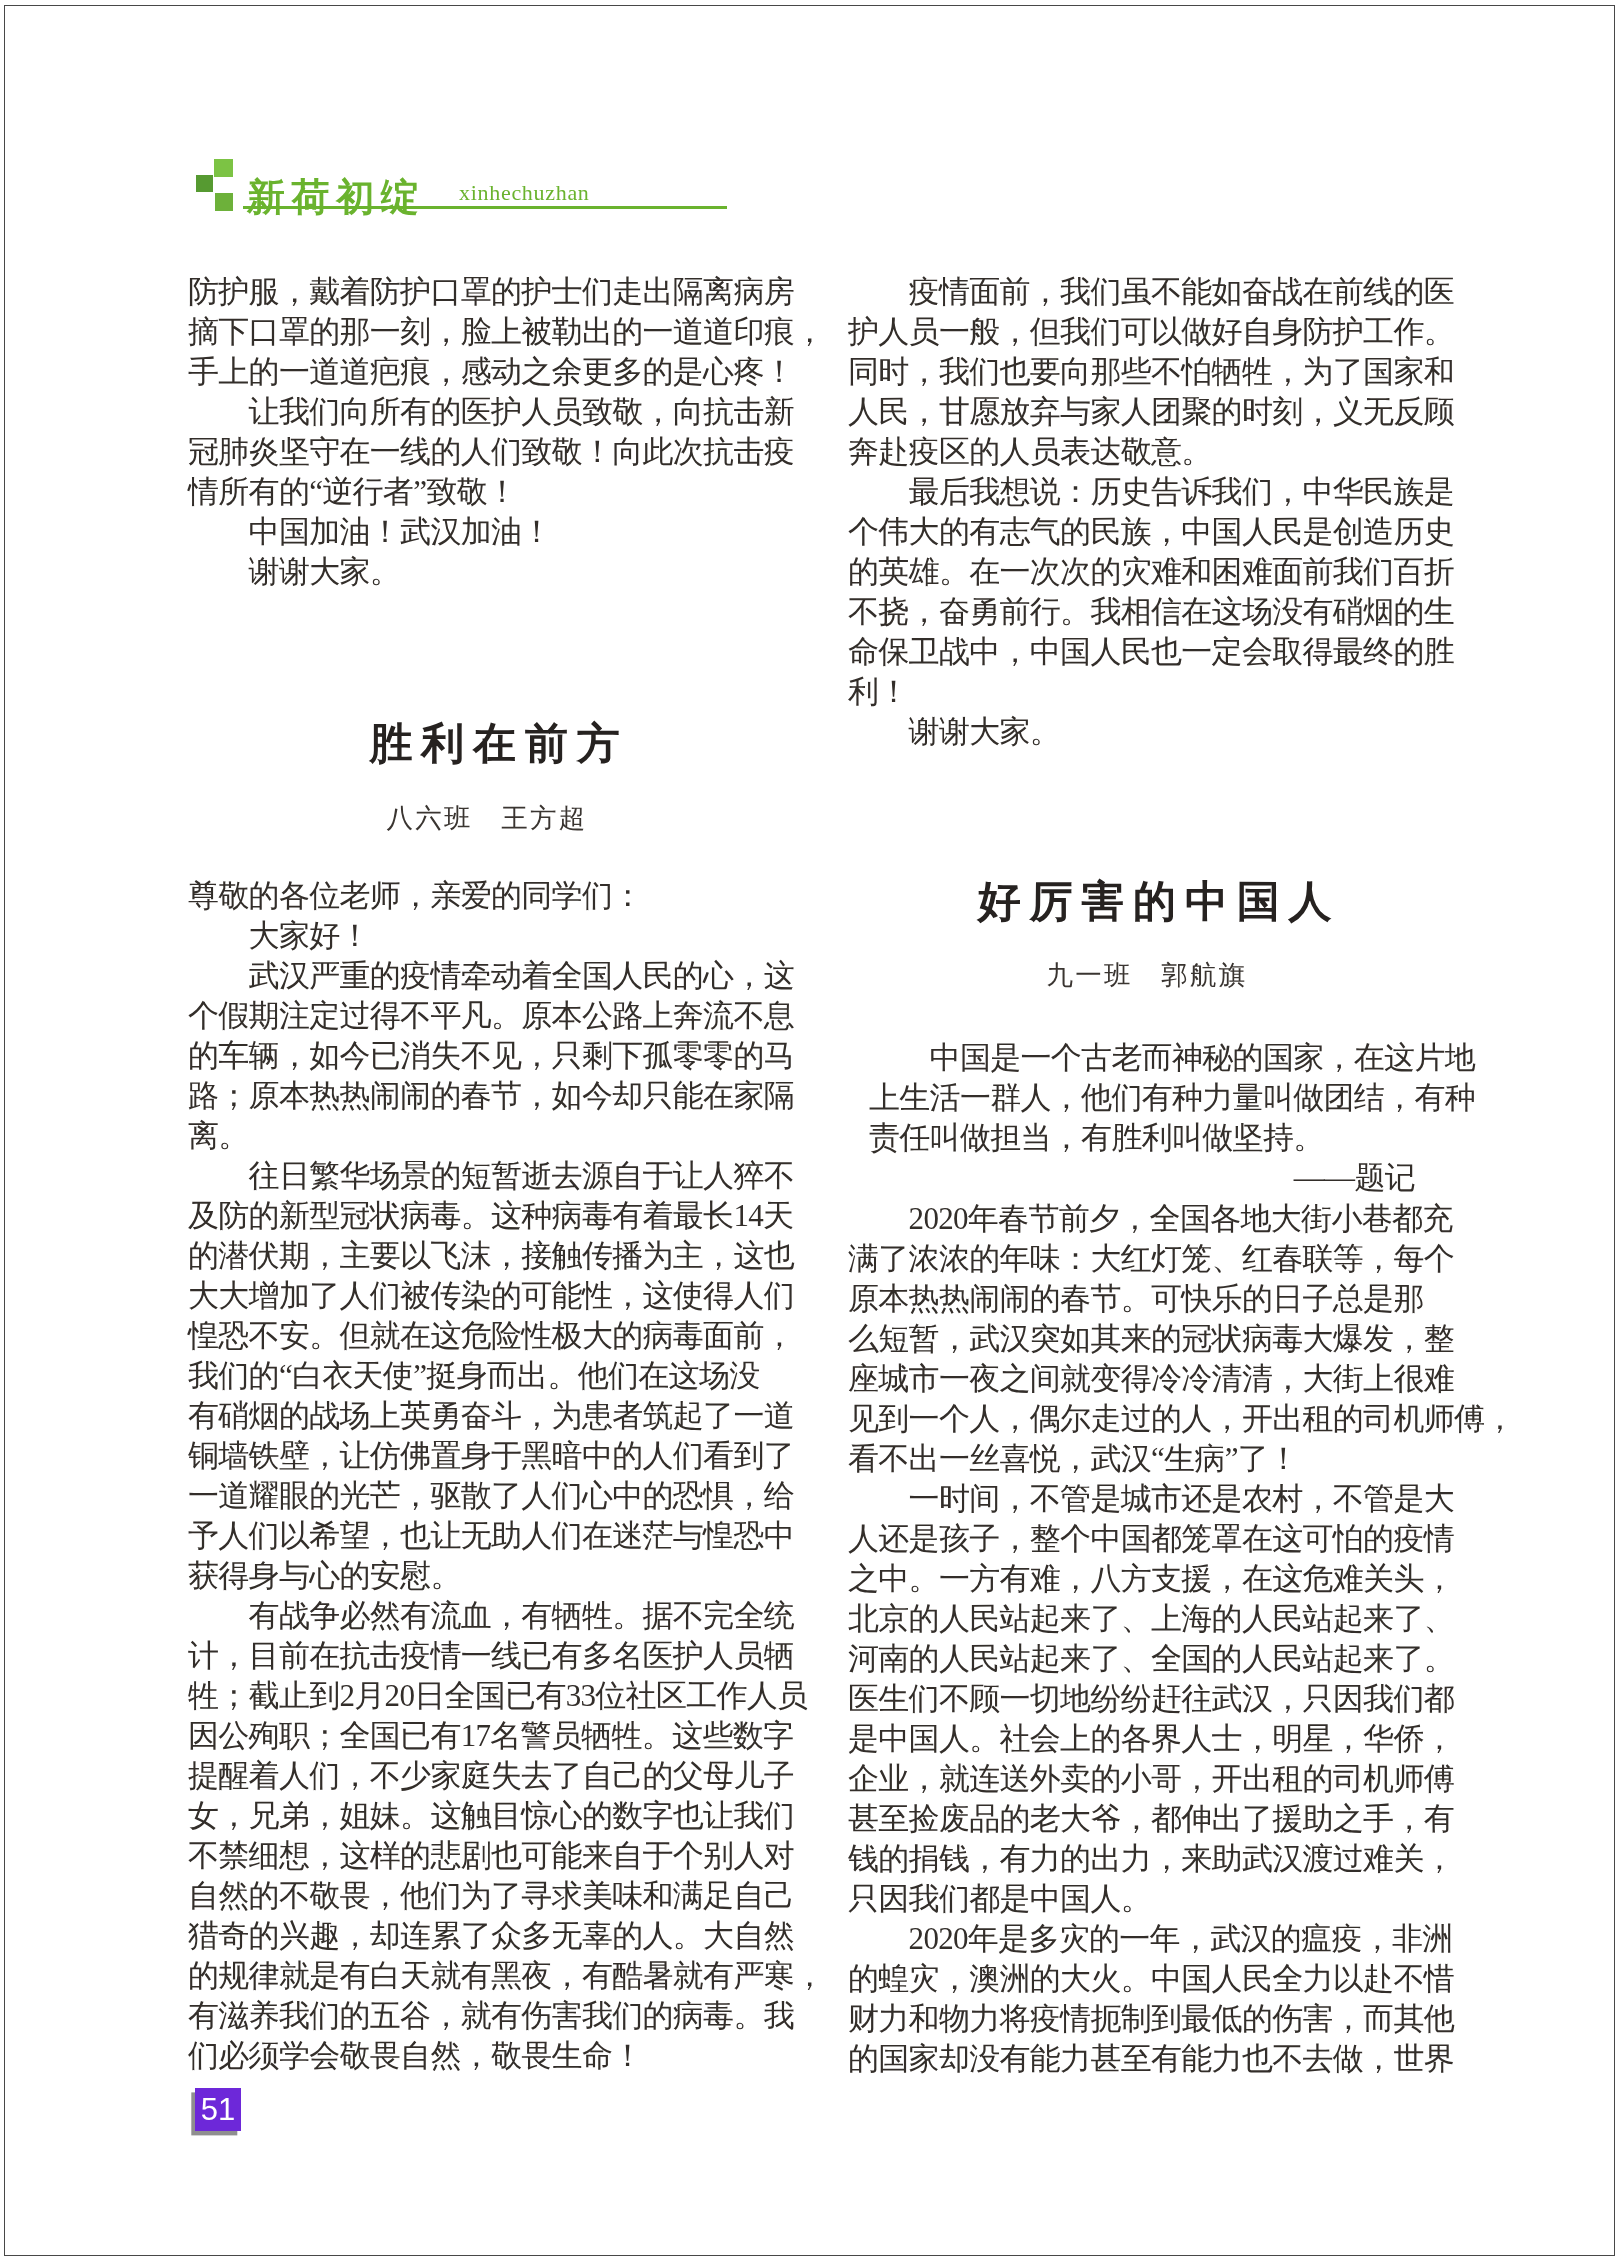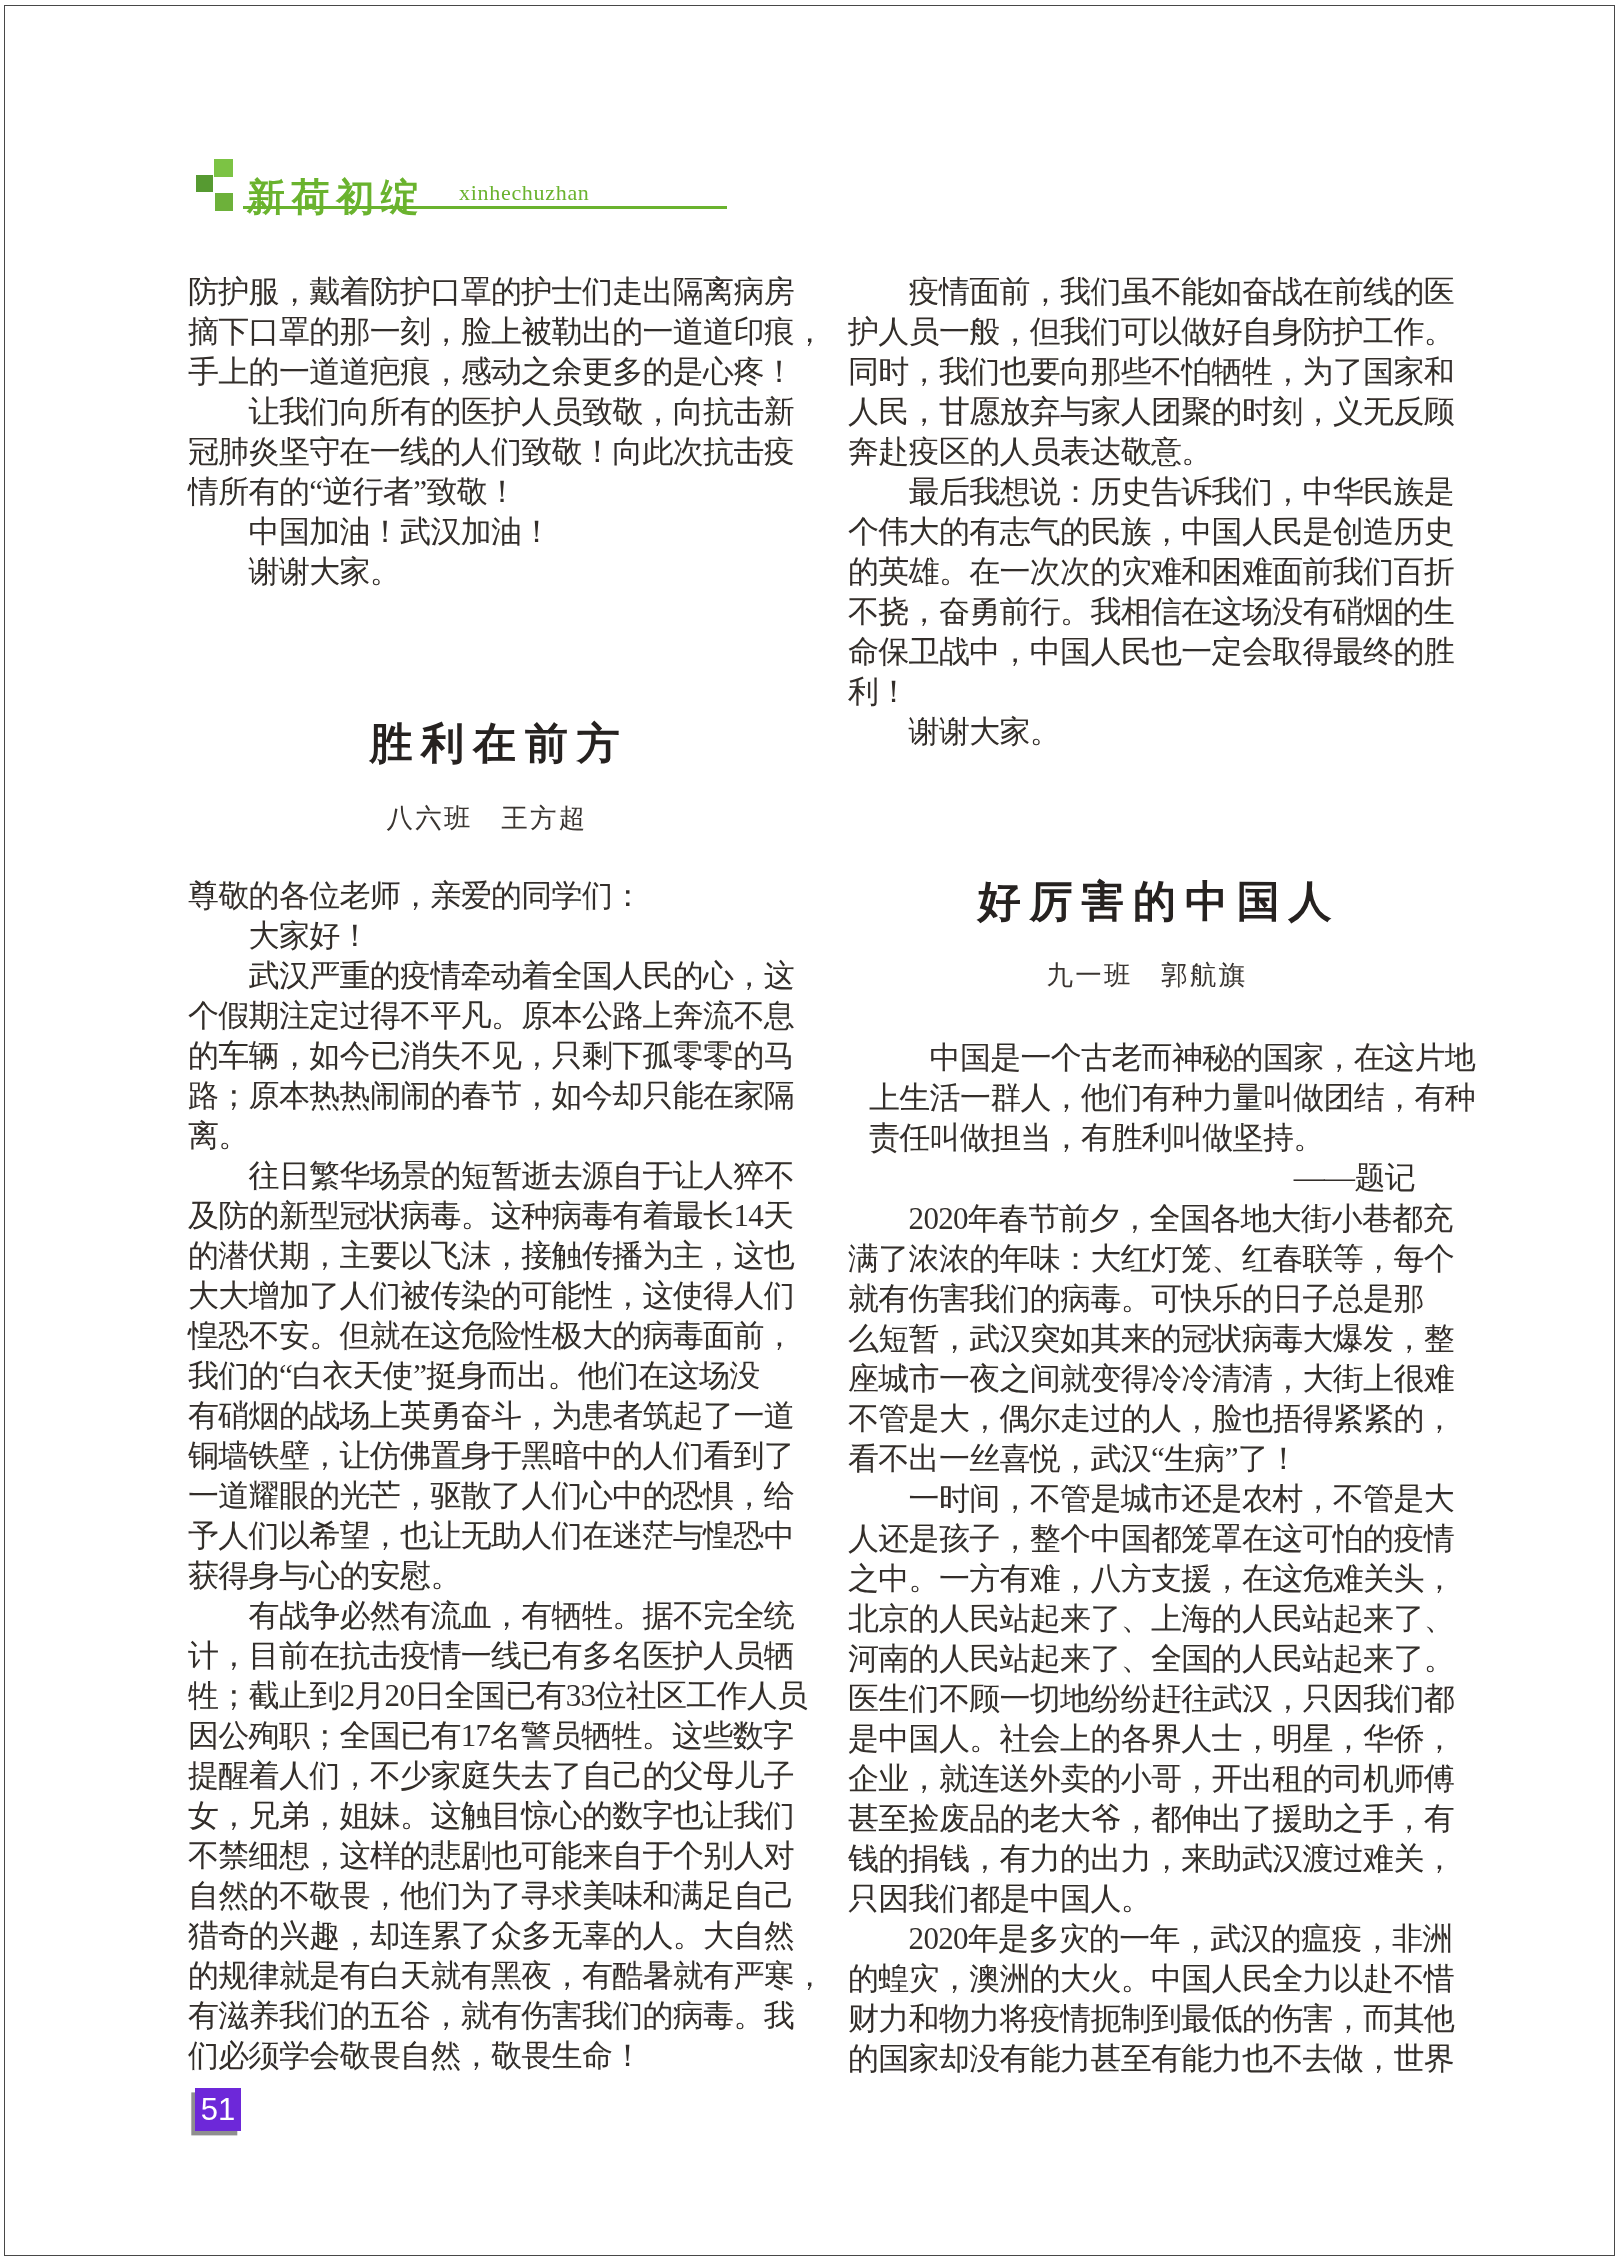--- a/index.html
+++ b/index.html
@@ -165,24 +165,24 @@
   <div class="block col-right epigraph lines">
       <div class="line">　　中国是一个古老而神秘的国家，在这片地</div>
       <div class="line">上生活一群人，他们有种力量叫做团结，有种</div>
       <div class="line">责任叫做担当，有胜利叫做坚持。</div>
     </div>
   <div class="block col-right teji">——题记</div>
 
   <div class="block col-right body2 lines">
       <div class="line">　　2020年春节前夕，全国各地大街小巷都充</div>
       <div class="line">满了浓浓的年味：大红灯笼、红春联等，每个</div>
-      <div class="line">就有伤害我们的病毒。可快乐的日子总是那</div>
+      <div class="line">原本热热闹闹的春节。可快乐的日子总是那</div>
       <div class="line">么短暂，武汉突如其来的冠状病毒大爆发，整</div>
       <div class="line">座城市一夜之间就变得冷冷清清，大街上很难</div>
-      <div class="line">不管是大，偶尔走过的人，脸也捂得紧紧的，</div>
+      <div class="line">见到一个人，偶尔走过的人，开出租的司机师傅，</div>
       <div class="line">看不出一丝喜悦，武汉“生病”了！</div>
       <div class="line">　　一时间，不管是城市还是农村，不管是大</div>
       <div class="line">人还是孩子，整个中国都笼罩在这可怕的疫情</div>
       <div class="line">之中。一方有难，八方支援，在这危难关头，</div>
       <div class="line">北京的人民站起来了、上海的人民站起来了、</div>
       <div class="line">河南的人民站起来了、全国的人民站起来了。</div>
       <div class="line">医生们不顾一切地纷纷赶往武汉，只因我们都</div>
       <div class="line">是中国人。社会上的各界人士，明星，华侨，</div>
       <div class="line">企业，就连送外卖的小哥，开出租的司机师傅</div>
       <div class="line">甚至捡废品的老大爷，都伸出了援助之手，有</div>

